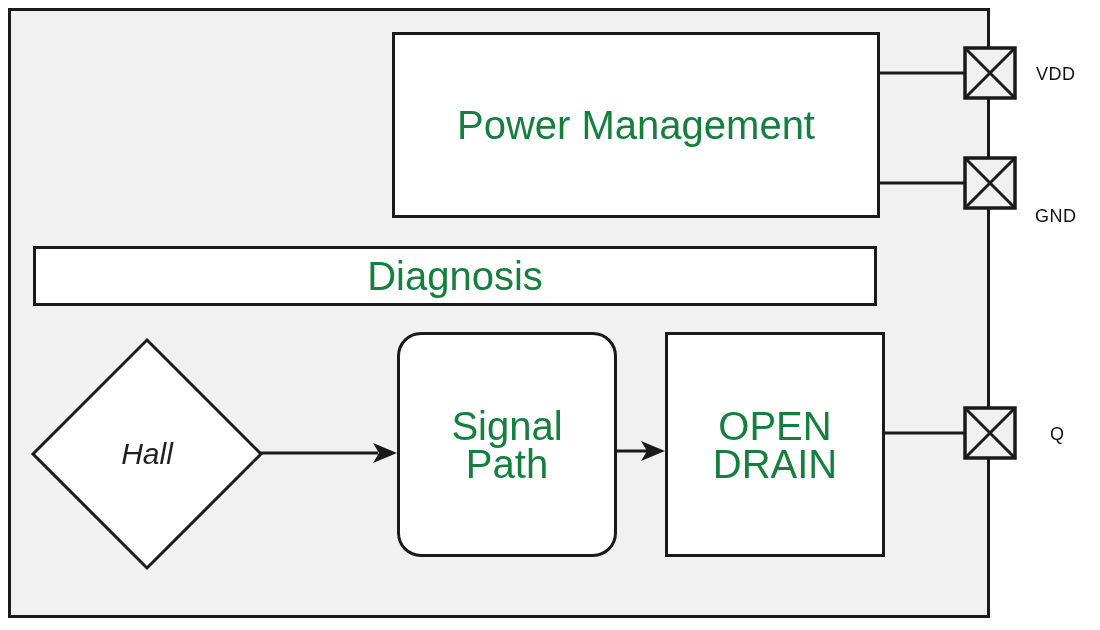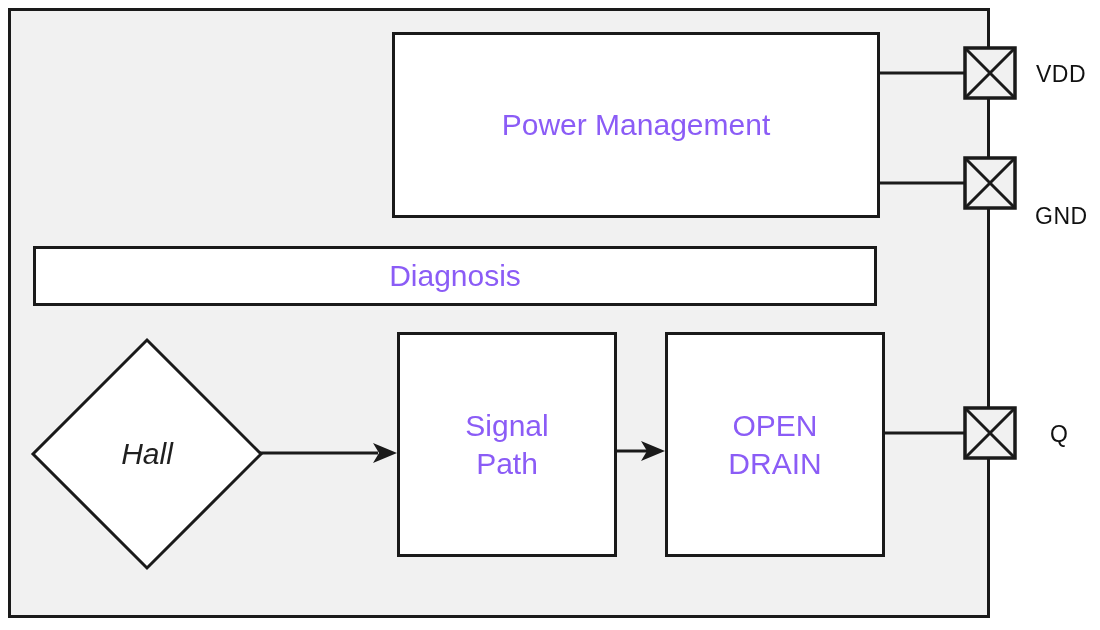--- a/index.html
+++ b/index.html
@@ -29,48 +29,48 @@
   .block {
     position: absolute;
     box-sizing: border-box;
     border: 3px solid #1a1a1a;
     background: #ffffff;
     display: flex;
     flex-direction: column;
     align-items: center;
     justify-content: center;
     text-align: center;
-    font-size: 30px;
+    font-size: 40px;
     line-height: 38px;
-    color: #8b5cf6;
+    color: #15803d;
   }
   .block-pm   { left: 392px; top: 32px;  width: 488px; height: 186px; }
   .block-diag { left: 33px;  top: 246px; width: 844px; height: 60px;  }
-  .block-sp   { left: 397px; top: 332px; width: 220px; height: 225px; }
+  .block-sp   { left: 397px; top: 332px; width: 220px; height: 225px; border-radius: 24px; }
   .block-od   { left: 665px; top: 332px; width: 220px; height: 225px; }
   .svg-layer {
     position: absolute;
     left: 0;
     top: 0;
     width: 1100px;
     height: 630px;
   }
   .hall-label {
     position: absolute;
     left: 147px;
     top: 454px;
     transform: translate(-50%, -50%);
     font-size: 30px;
     color: #1f1f1f;
     font-style: italic;
   }
   .pin-label {
     position: absolute;
     transform: translateY(-50%);
-    font-size: 23px;
+    font-size: 18px;
     color: #111111;
     letter-spacing: 0.5px;
   }
   .pin-label-vdd { left: 1036px; top: 74px;  }
   .pin-label-gnd { left: 1035px; top: 184px; margin-top: 32px; }
   .pin-label-q   { left: 1050px; top: 434px; }
 </style>
 </head>
 <body>
 

